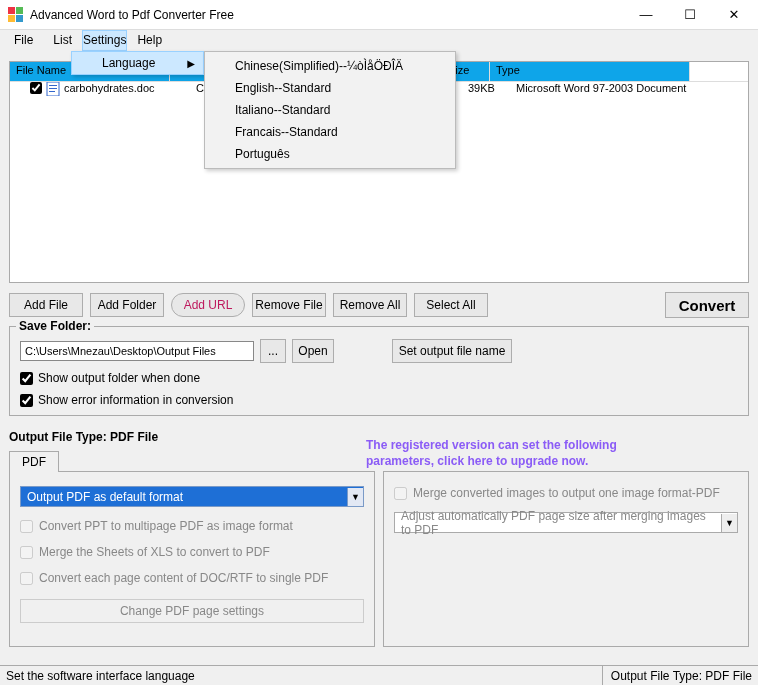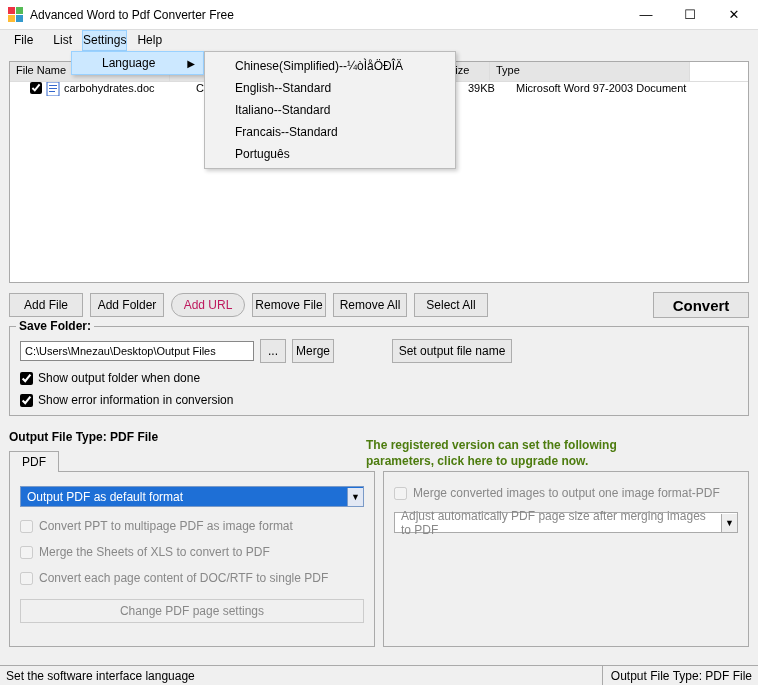--- a/index.html
+++ b/index.html
@@ -19,42 +19,42 @@
 .submenu1 .sm-item.hl { background: #cce8ff; border: 1px solid #99d1ff; margin: -1px; }
 .submenu1 .arrow { position: absolute; right: 8px; font-size: 10px; }
 
 .submenu2 { position: absolute; left: 204px; top: 51px; width: 252px; background: #f2f2f2; border: 1px solid #bbb; box-shadow: 2px 2px 4px rgba(0,0,0,0.2); z-index: 100; padding: 3px 0; }
 .submenu2 .sm-item { height: 22px; display: flex; align-items: center; padding: 0 12px 0 30px; }
 
 .content { padding: 4px 9px; }
 
 .file-area { border: 1px solid #aaa; background: #fff; height: 222px; margin-top: 6px; position: relative; }
 .file-header { display: flex; height: 20px; background: #fff; border-bottom: 1px solid #ddd; }
-.file-header .col { border-right: 1px solid #ddd; padding: 2px 6px; font-size: 11px; background: #e5e5e5; }
+.file-header .col { border-right: 1px solid #ddd; padding: 2px 6px; font-size: 11px; background: #0ea5e9; }
 .file-row { display: flex; align-items: flex-start; height: 18px; padding: 0 20px; }
 .file-row .cb { width: 12px; height: 12px; margin-right: 4px; accent-color: #000; }
 .file-row .doc-icon { width: 14px; height: 14px; margin-right: 4px; }
 .file-row span { font-size: 11px; }
 
 .btn-row { display: flex; gap: 7px; margin-top: 9px; align-items: center; }
 .btn { background: #e8e8e8; border: 1px solid #adadad; padding: 4px 0; text-align: center; cursor: default; width: 74px; height: 24px; display: flex; align-items: center; justify-content: center; }
 .btn.small { width: 26px; }
 .btn.open { width: 42px; }
-.btn.convert { width: 96px; height: 26px; font-size: 15px; font-weight: 600; margin-left: auto; }
+.btn.convert { width: 84px; height: 26px; font-size: 15px; font-weight: 600; margin-left: auto; }
 .btn.disabled { color: #be185d; border-radius: 12px; }
 
 .save-group { border: 1px solid #aaa; margin-top: 8px; padding: 6px 10px 8px 10px; position: relative; }
 .save-group .legend { position: absolute; top: -8px; left: 6px; background: #f0f0f0; padding: 0 3px; font-weight: bold; }
 .save-row { display: flex; align-items: center; gap: 6px; margin-top: 6px; }
 .text-input { border: 1px solid #888; background: #fff; padding: 2px 4px; height: 20px; width: 234px; font-size: 11px; }
 .check-row { display: flex; align-items: center; gap: 5px; margin-top: 8px; }
 .check-row input { accent-color: #000; }
 
 .oft-label { font-weight: bold; margin-top: 14px; display: inline-block; }
-.reg-msg { color: #4d7c0f; font-weight: bold; position: absolute; left: 366px; top: 437px; line-height: 16px; }
+.reg-msg { color: #8b5cf6; font-weight: bold; position: absolute; left: 366px; top: 437px; line-height: 16px; }
 
 .tab-strip { margin-top: 6px; display: flex; }
 .tab { border: 1px solid #aaa; border-bottom: none; padding: 3px 12px; background: #f0f0f0; position: relative; top: 1px; }
 
 .bottom-panels { display: flex; gap: 8px; }
 .panel { border: 1px solid #aaa; padding: 14px 10px; flex: 1; height: 176px; }
 .combo { display: flex; align-items: center; border: 1px solid #7a9ac7; height: 21px; }
 .combo.hl { background: #1e6fd6; color: #fff; }
 .combo.hl .cb-text { padding: 0 6px; flex: 1; }
 .combo .cb-arrow { width: 16px; height: 18px; background: #e2e8f4; border-left: 1px solid #7a9ac7; display: flex; align-items: center; justify-content: center; color: #000; font-size: 9px; }
@@ -138,21 +138,21 @@
     <div class="btn">Remove All</div>
     <div class="btn">Select All</div>
     <div class="btn convert">Convert</div>
   </div>
 
   <div class="save-group">
     <span class="legend">Save Folder:</span>
     <div class="save-row">
       <input class="text-input" value="C:\Users\Mnezau\Desktop\Output Files" style="">
       <div class="btn small">...</div>
-      <div class="btn open">Merge</div>
+      <div class="btn open">Open</div>
       <div style="width:46px"></div>
       <div class="btn" style="width:120px">Set output file name</div>
     </div>
     <div class="check-row">
       <input type="checkbox" checked="" style="">
       <span>Show output folder when done</span>
     </div>
     <div class="check-row">
       <input type="checkbox" checked="" style="">
       <span>Show error information in conversion</span>

